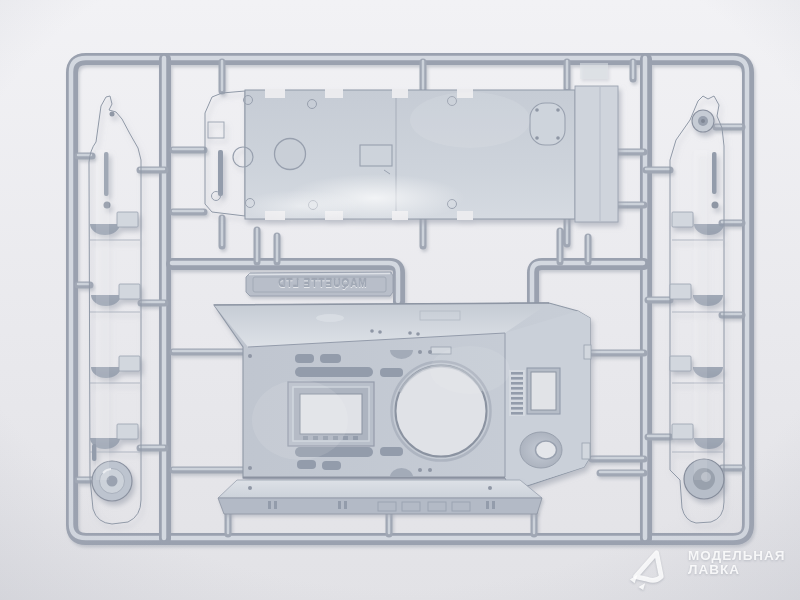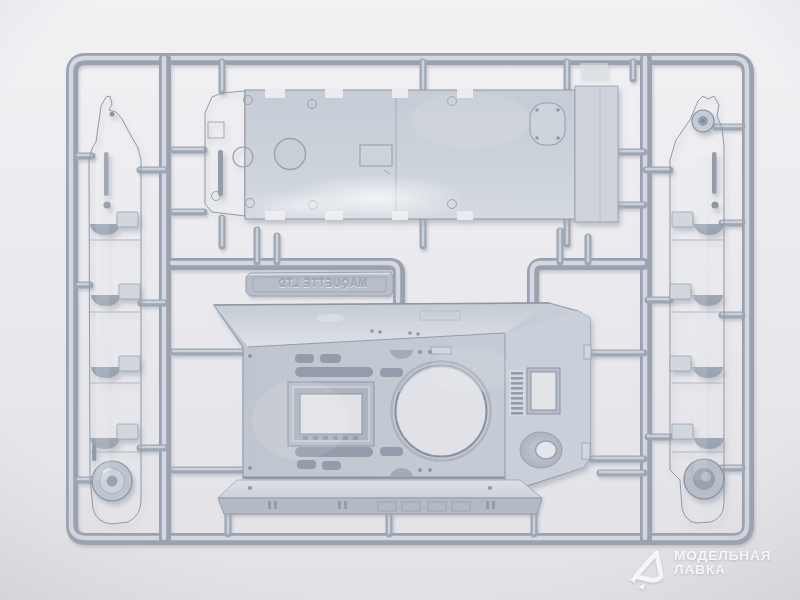--- a/index.html
+++ b/index.html
@@ -18,21 +18,21 @@
   .tab{fill:#d2d7de;stroke:#9aa2b0;stroke-width:.8}
   .pline{stroke:#aab1bd;stroke-width:.9}
   
   .emboss{position:absolute;left:256px;top:275px;width:132px;height:18px;
           line-height:18px;text-align:center;font-size:10px;font-weight:bold;
           letter-spacing:1px;color:#a0a8b5;transform:scaleX(-1);
           text-shadow:0 1px 0 rgba(255,255,255,.6),0 -1px 1px rgba(90,96,112,.3);
           user-select:none;}
   
   .watermark{position:absolute;left:627px;top:545px;display:flex;align-items:flex-start;
-             gap:7px;filter:drop-shadow(0 1px 1px rgba(125,130,145,.45));}
+             gap:21px;filter:drop-shadow(0 1px 1px rgba(125,130,145,.45));}
   .wm-text{padding-top:4px;font-weight:bold;font-size:13.5px;line-height:14px;
            letter-spacing:1px;color:rgba(255,255,255,.85);text-transform:uppercase;}
 </style>
 </head>
 <body>
 
 <div class="photo">
 <svg class="scene" width="800" height="600" viewBox="0 0 800 600">
   <defs>
     <linearGradient id="bgGrad" x1="0" y1="0" x2="0" y2="1">

